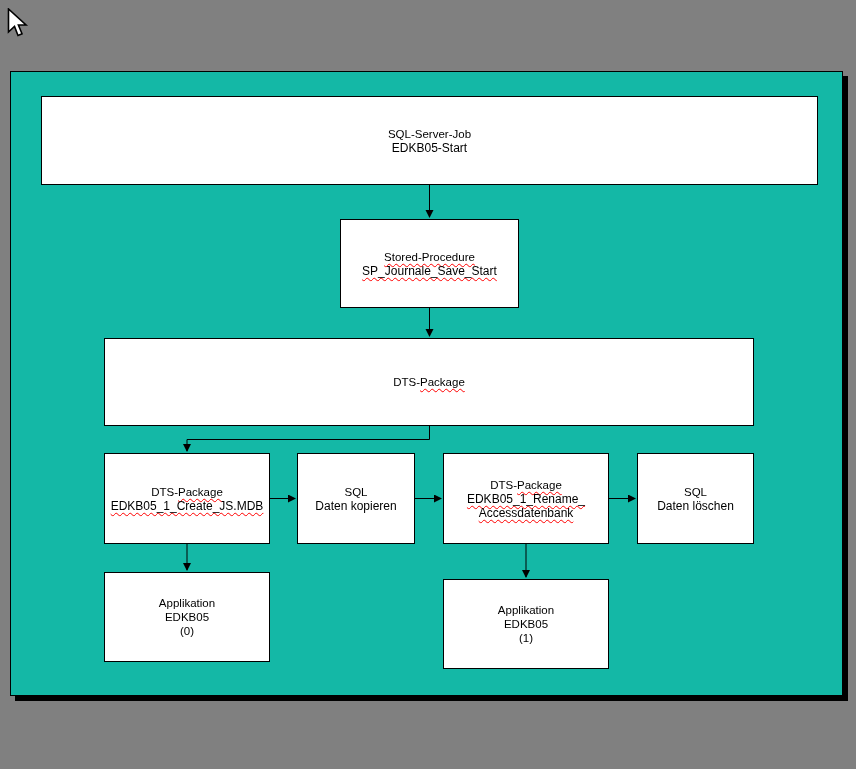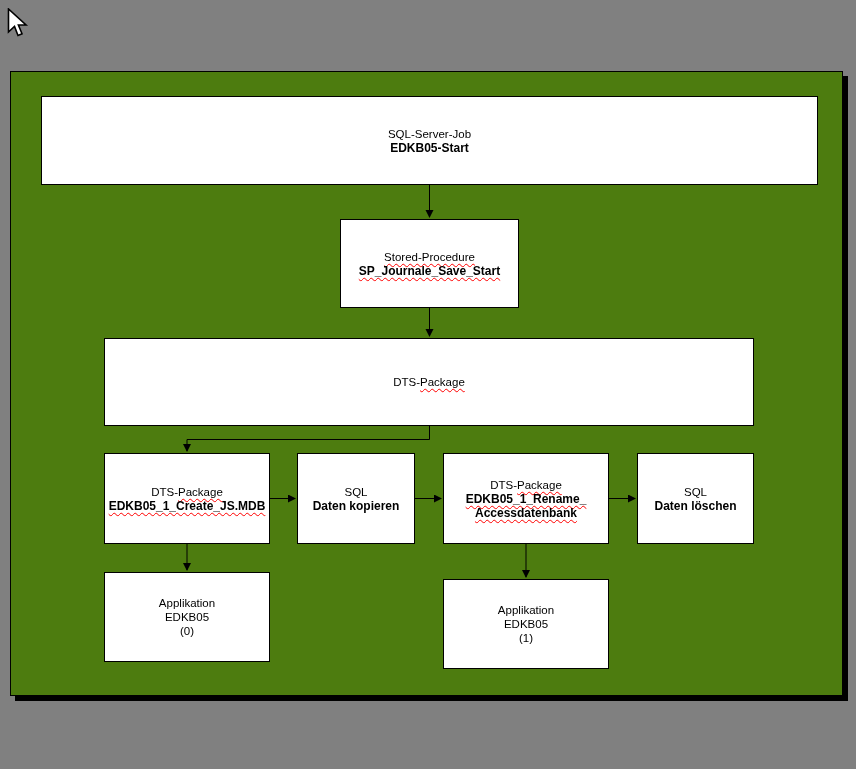--- a/index.html
+++ b/index.html
@@ -3,31 +3,31 @@
 <meta charset="utf-8">
 <style>
   html,body{margin:0;padding:0;}
   body{
     width:856px;height:769px;position:relative;overflow:hidden;
     background:#808080;
     font-family:"Liberation Sans","DejaVu Sans",sans-serif;
   }
   .page{
     position:absolute;left:10px;top:71px;width:831px;height:623px;
-    background:#4d7c0f;border:1px solid #000;
+    background:#14b8a6;border:1px solid #000;
     box-shadow:5px 5px 0 0 #000;
   }
   .connectors{position:absolute;left:0;top:0;width:831px;height:623px;pointer-events:none;}
   .node{
     position:absolute;box-sizing:border-box;border:1px solid #000;background:#fff;
     display:flex;flex-direction:column;justify-content:center;align-items:center;
     text-align:center;color:#000;
   }
   .tline{font-size:11.5px;line-height:14px;font-weight:400;}
-  .nline{font-size:12px;line-height:14px;font-weight:700;}
+  .nline{font-size:12px;line-height:14px;font-weight:400;}
   .wavy{
     text-decoration-line:underline;
     text-decoration-style:wavy;
     text-decoration-color:#ff0000;
     text-decoration-thickness:1px;
     text-underline-offset:2px;
     text-decoration-skip-ink:none;
   }
   
   #n-job   {left:30px;  top:24px;  width:777px; height:89px;}

